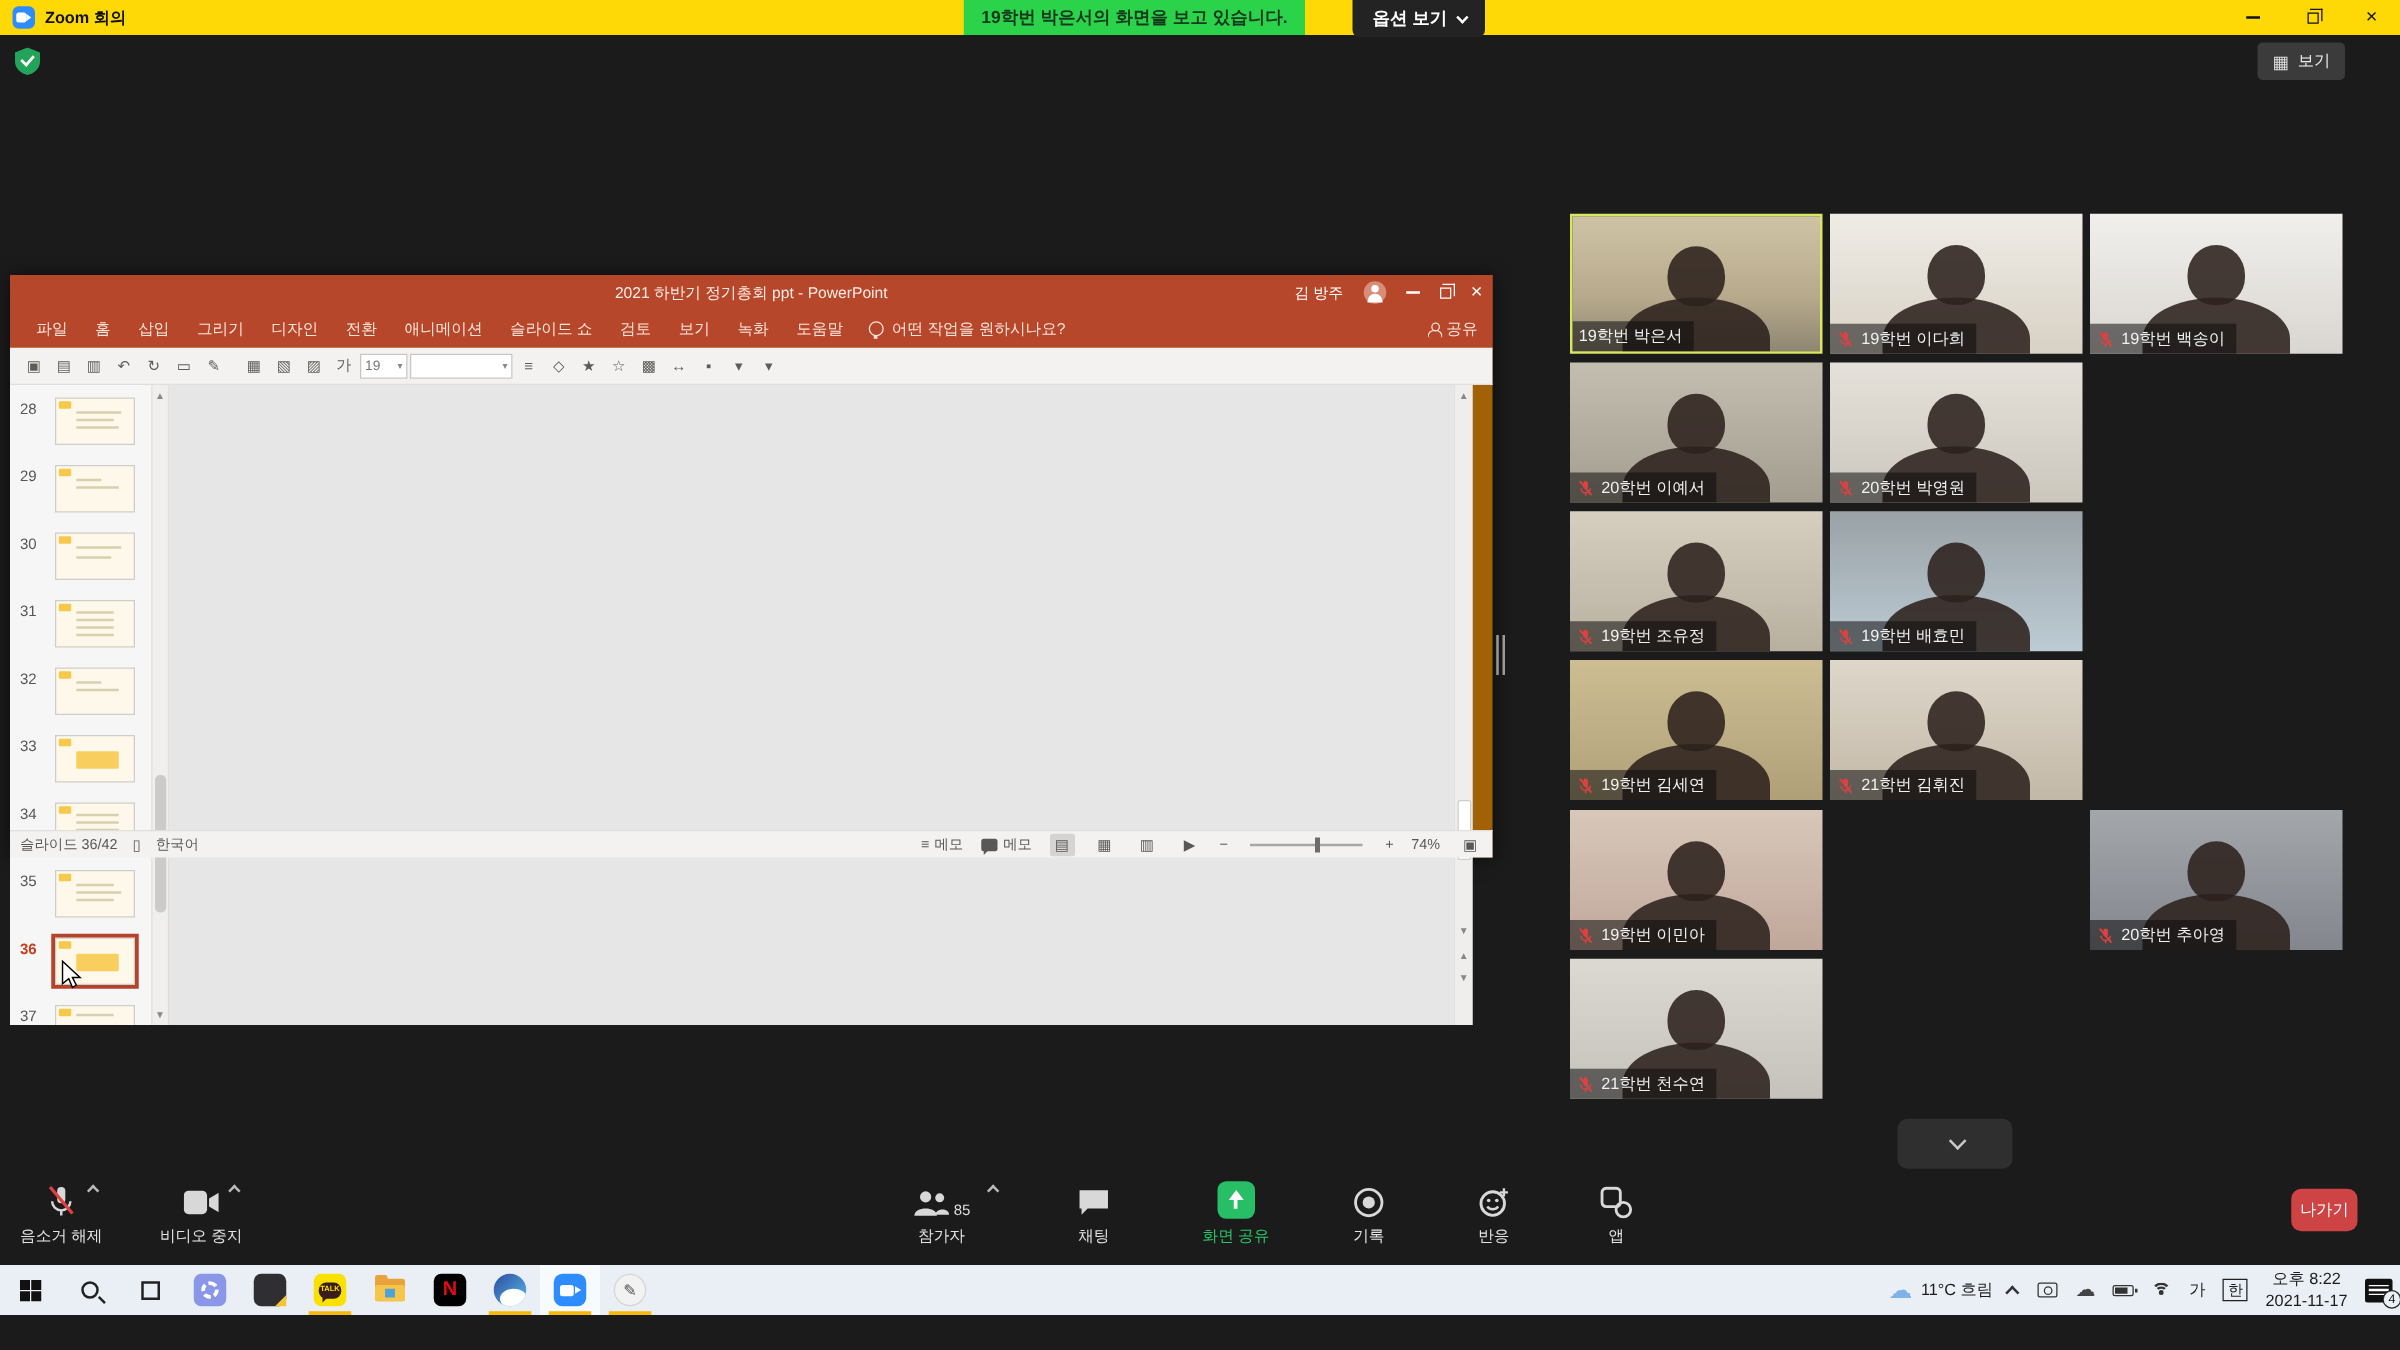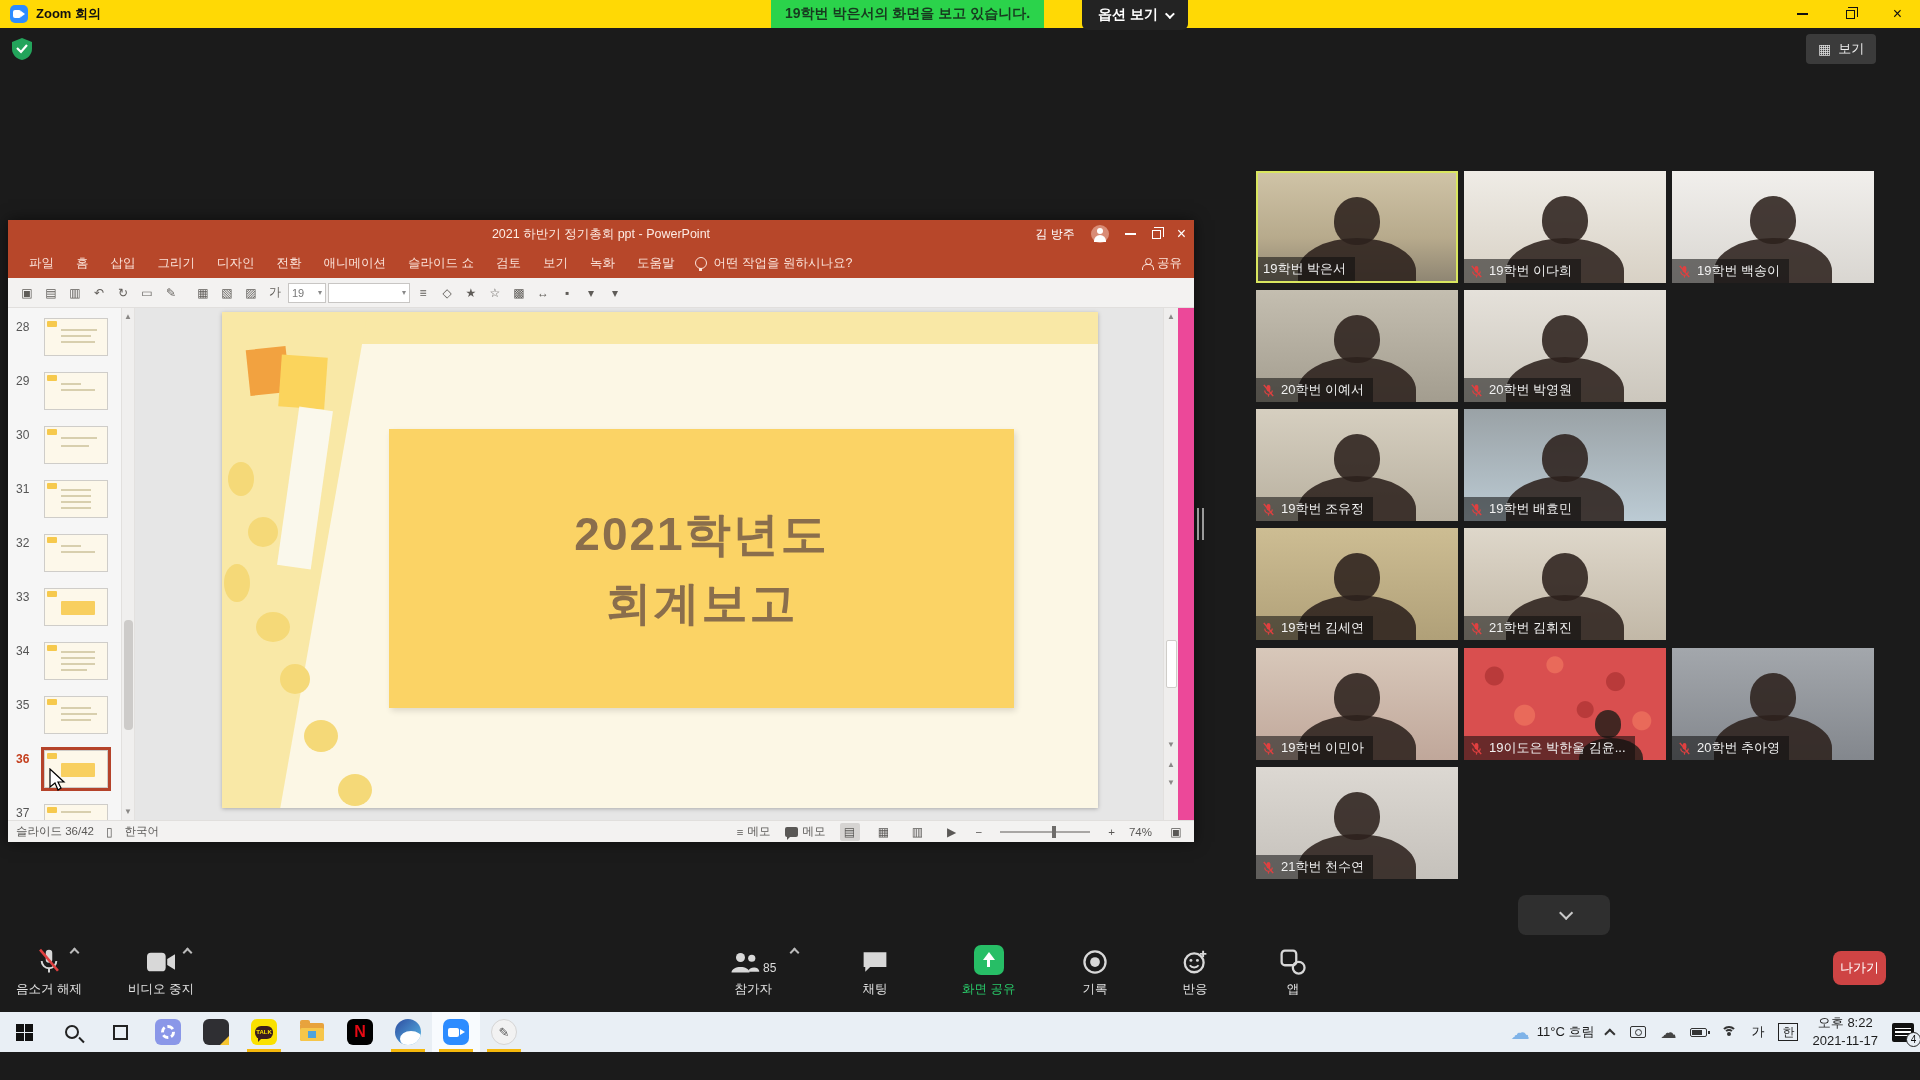--- a/index.html
+++ b/index.html
@@ -30,21 +30,21 @@
   .ic-close{font-size:16px;line-height:1}
 
   
   .meeting{position:absolute;left:0;top:28px;width:1920px;height:1012px;background:#1b1b1b}
   .shield{position:absolute;left:12px;top:10px;width:20px;height:22px}
   .viewbtn{position:absolute;left:1806px;top:6px;height:30px;background:#3b3b3b;color:#eee;
     border-radius:4px;display:flex;align-items:center;gap:7px;padding:0 12px;font-size:13px;cursor:pointer}
   .grid-ic{font-size:14px;color:#ddd}
 
   
-  .ppt{position:absolute;left:8px;top:192px;width:1186px;height:622px;background:#ec4899;
+  .ppt{position:absolute;left:8px;top:192px;width:1186px;height:466px;background:#a16207;
     box-shadow:0 0 14px rgba(0,0,0,.55)}
   .ppt-title{height:28px;background:#b7472a;display:flex;align-items:center;position:relative;color:#fff}
   .ppt-title .doc{position:absolute;left:0;right:0;text-align:center;font-size:12.5px;color:#fdebe4}
   .ppt-title .right{position:absolute;right:8px;display:flex;align-items:center;gap:16px;font-size:12px}
   .avatar{width:18px;height:18px;border-radius:50%;background:#d98c76;position:relative}
   .avatar::before{content:"";position:absolute;left:6px;top:3px;width:6px;height:6px;border-radius:50%;background:#fff}
   .avatar::after{content:"";position:absolute;left:3px;top:10px;width:12px;height:7px;border-radius:6px 6px 0 0;background:#fff}
   .ppt-ribbon{height:30px;background:#b7472a;display:flex;align-items:center;color:#fbe3da;
     font-size:12.5px;padding-left:10px;position:relative}
   .ppt-ribbon .tab{padding:0 11px;height:30px;display:flex;align-items:center;cursor:pointer}
@@ -387,38 +387,20 @@
             </span>
         </div>
         <div class="tscroll">
           <div style="padding-top:4px">▲</div>
           <div class="tsthumb"></div>
           <div style="position:absolute;bottom:4px;left:0;right:0">▼</div>
         </div>
       </div>
 
       <div class="editor">
-        <div class="slide">
-          <div class="band"></div>
-          <div class="diag"></div>
-          <div class="sq-or"></div>
-          <div class="sq-yw"></div>
-          <div class="strip"></div>
-          <i class="dot" style="left:6px;top:150px;width:26px;height:34px"></i>
-          <i class="dot" style="left:26px;top:205px;width:30px;height:30px"></i>
-          <i class="dot" style="left:2px;top:252px;width:26px;height:38px"></i>
-          <i class="dot" style="left:34px;top:300px;width:34px;height:30px"></i>
-          <i class="dot" style="left:58px;top:352px;width:30px;height:30px"></i>
-          <i class="dot" style="left:82px;top:408px;width:34px;height:32px"></i>
-          <i class="dot" style="left:116px;top:462px;width:34px;height:32px"></i>
-          <div class="card">
-            <span class="t">2021학년도</span>
-            <span class="t">회계보고</span>
-          </div>
-        </div>
         <div class="escroll">
           <div style="padding-top:4px">▲</div>
           <div class="esthumb"></div>
           <div style="position:absolute;top:432px;left:0;right:0">▼</div>
           <div style="position:absolute;top:452px;left:0;right:0">▲</div>
           <div style="position:absolute;top:470px;left:0;right:0">▼</div>
         </div>
       </div>
     </div>
 
@@ -566,32 +548,20 @@
     <div class="nameplate">
         <svg class="mutesvg" viewBox="0 0 16 16">
           <rect x="6" y="2" width="4" height="7" rx="2" fill="#e04040"></rect>
           <path d="M4 8a4 4 0 0 0 8 0" stroke="#e04040" fill="none" stroke-width="1.3"></path>
           <line x1="8" y1="12" x2="8" y2="14.5" stroke="#e04040" stroke-width="1.3"></line>
           <line x1="3" y1="2" x2="13" y2="14" stroke="#e04040" stroke-width="1.6"></line>
         </svg>
         <span>19학번 이민아</span>
       </div>
   </div>
-  <div class="tile t14" style="left:1464px;top:620px">
-    <div class="person sm"></div>
-    <div class="nameplate">
-        <svg class="mutesvg" viewBox="0 0 16 16">
-          <rect x="6" y="2" width="4" height="7" rx="2" fill="#e04040"></rect>
-          <path d="M4 8a4 4 0 0 0 8 0" stroke="#e04040" fill="none" stroke-width="1.3"></path>
-          <line x1="8" y1="12" x2="8" y2="14.5" stroke="#e04040" stroke-width="1.3"></line>
-          <line x1="3" y1="2" x2="13" y2="14" stroke="#e04040" stroke-width="1.6"></line>
-        </svg>
-        <span>19이도은 박한울 김윤...</span>
-      </div>
-  </div>
   <div class="tile t15" style="left:1672px;top:620px">
     <div class="person"></div>
     <div class="nameplate">
         <svg class="mutesvg" viewBox="0 0 16 16">
           <rect x="6" y="2" width="4" height="7" rx="2" fill="#e04040"></rect>
           <path d="M4 8a4 4 0 0 0 8 0" stroke="#e04040" fill="none" stroke-width="1.3"></path>
           <line x1="8" y1="12" x2="8" y2="14.5" stroke="#e04040" stroke-width="1.3"></line>
           <line x1="3" y1="2" x2="13" y2="14" stroke="#e04040" stroke-width="1.6"></line>
         </svg>
         <span>20학번 추아영</span>

